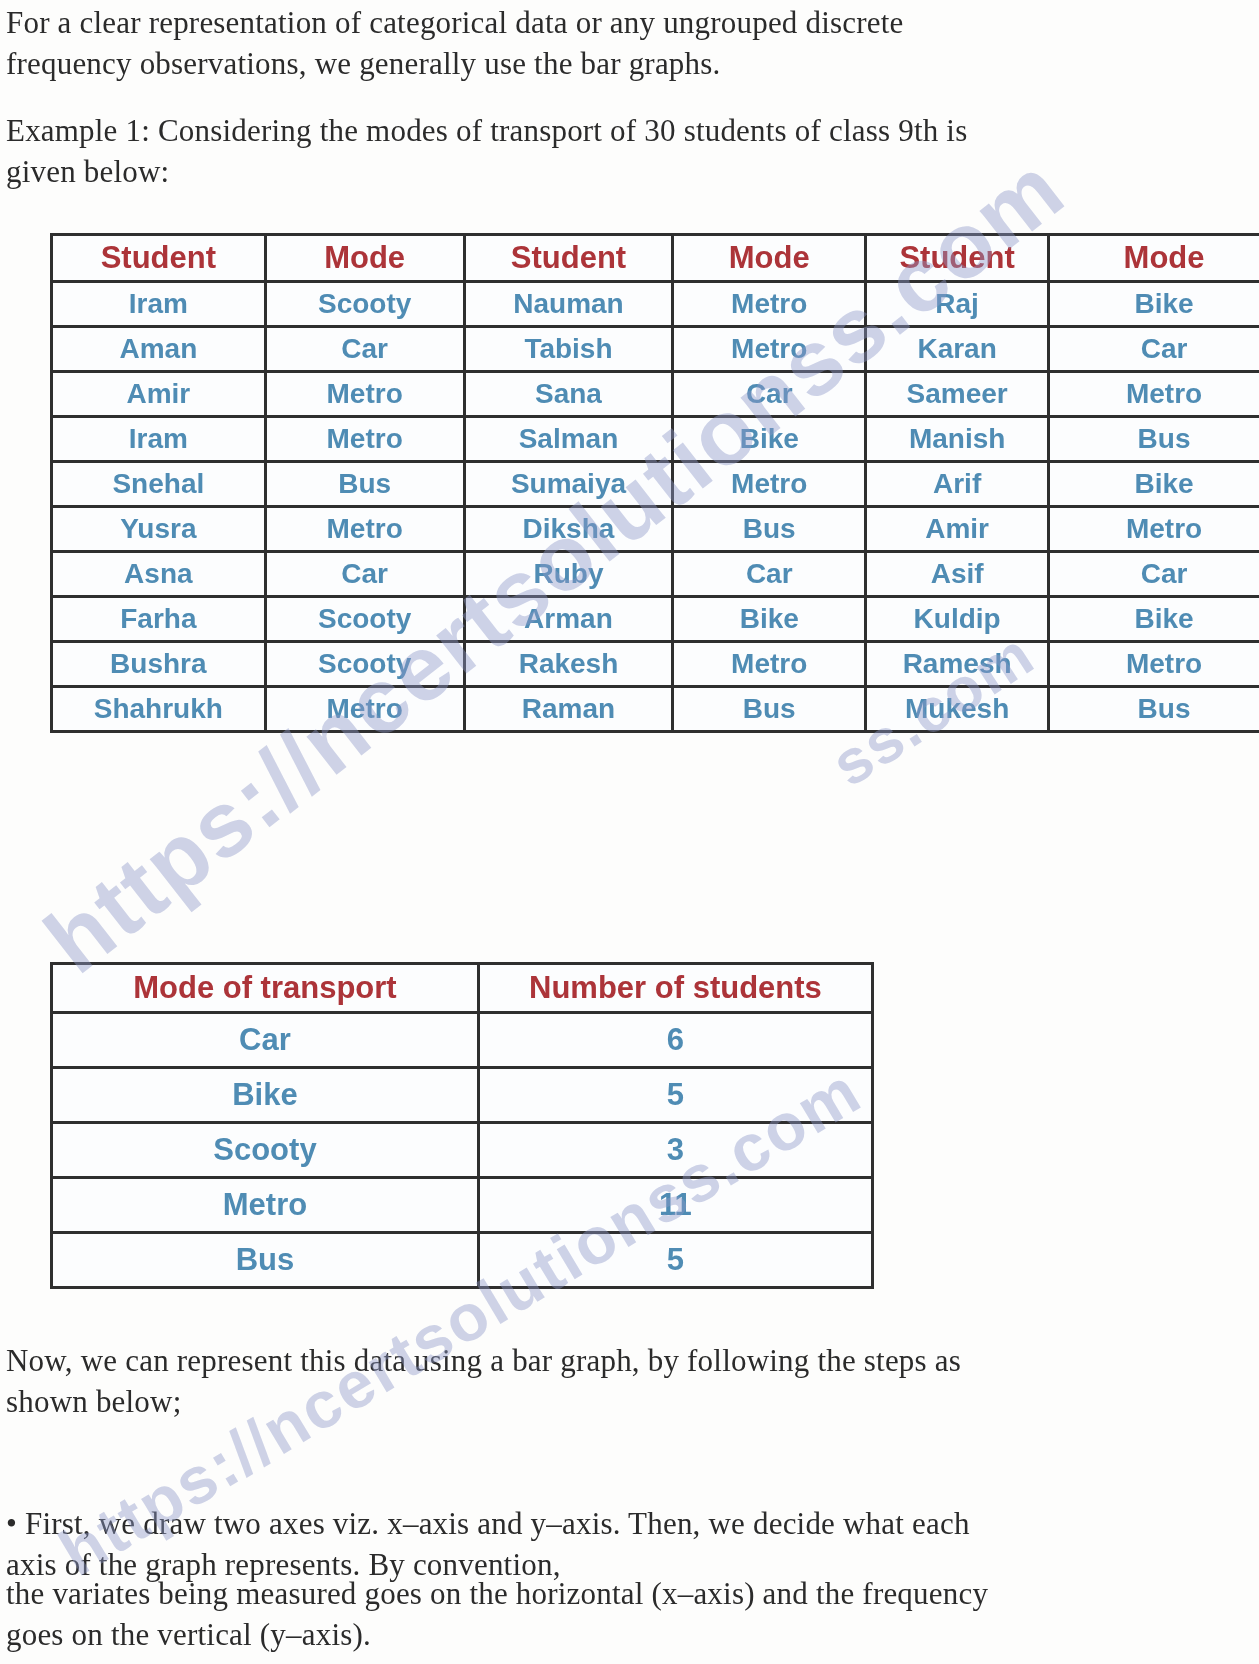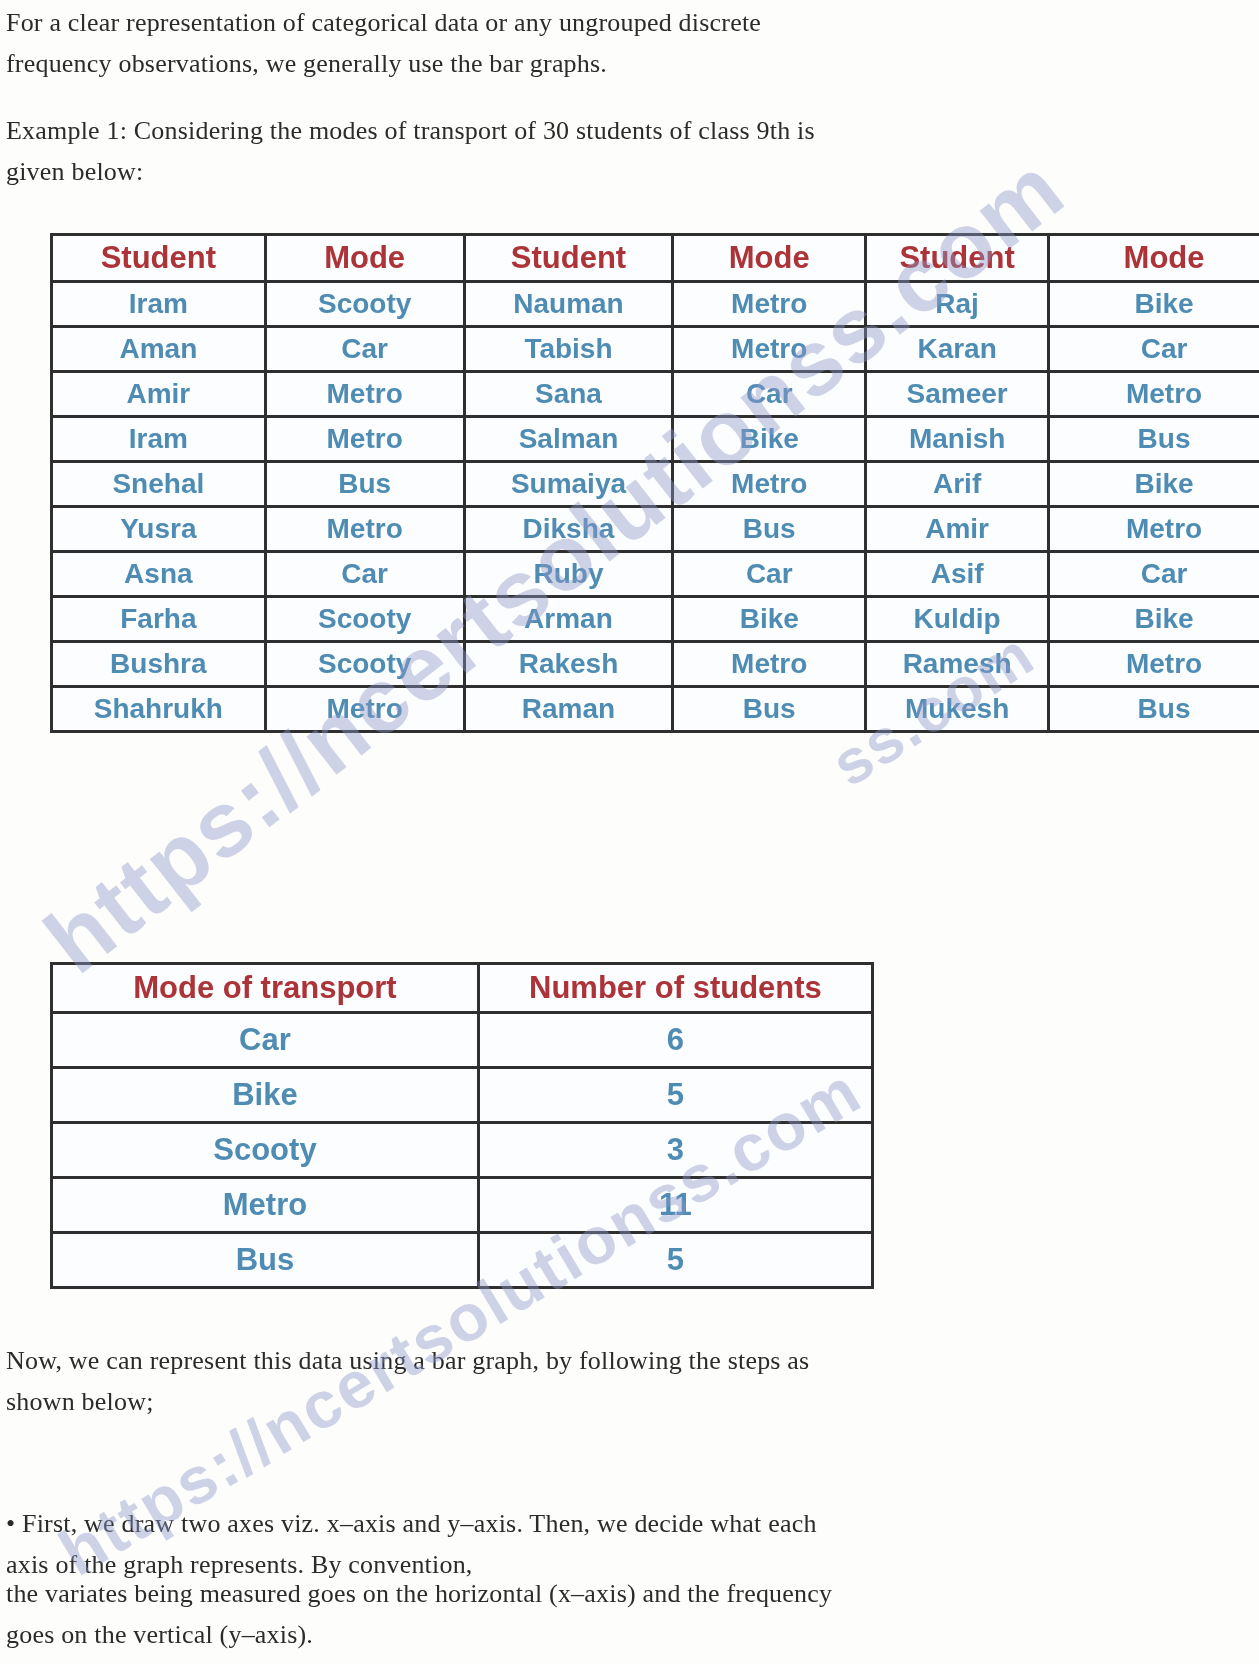--- a/index.html
+++ b/index.html
@@ -9,21 +9,21 @@
     height:1664px;
     background:#fdfdfc;
     overflow:hidden;
     font-family:"Liberation Serif", serif;
   }
   
   .para{
     position:absolute;
     left:6px;
     color:#2b2b2b;
-    font-size:26px;
+    font-size:31px;
     line-height:41px;
     letter-spacing:.2px;
   }
   .para .line{white-space:nowrap;}
   .p1{top:2px;}
   .p2{top:110px;}
   .p3{top:782px;}
   .p4{top:1340px;}
   .p5{top:1455px;margin-top:48px;}
   .p6{top:1573px;}

